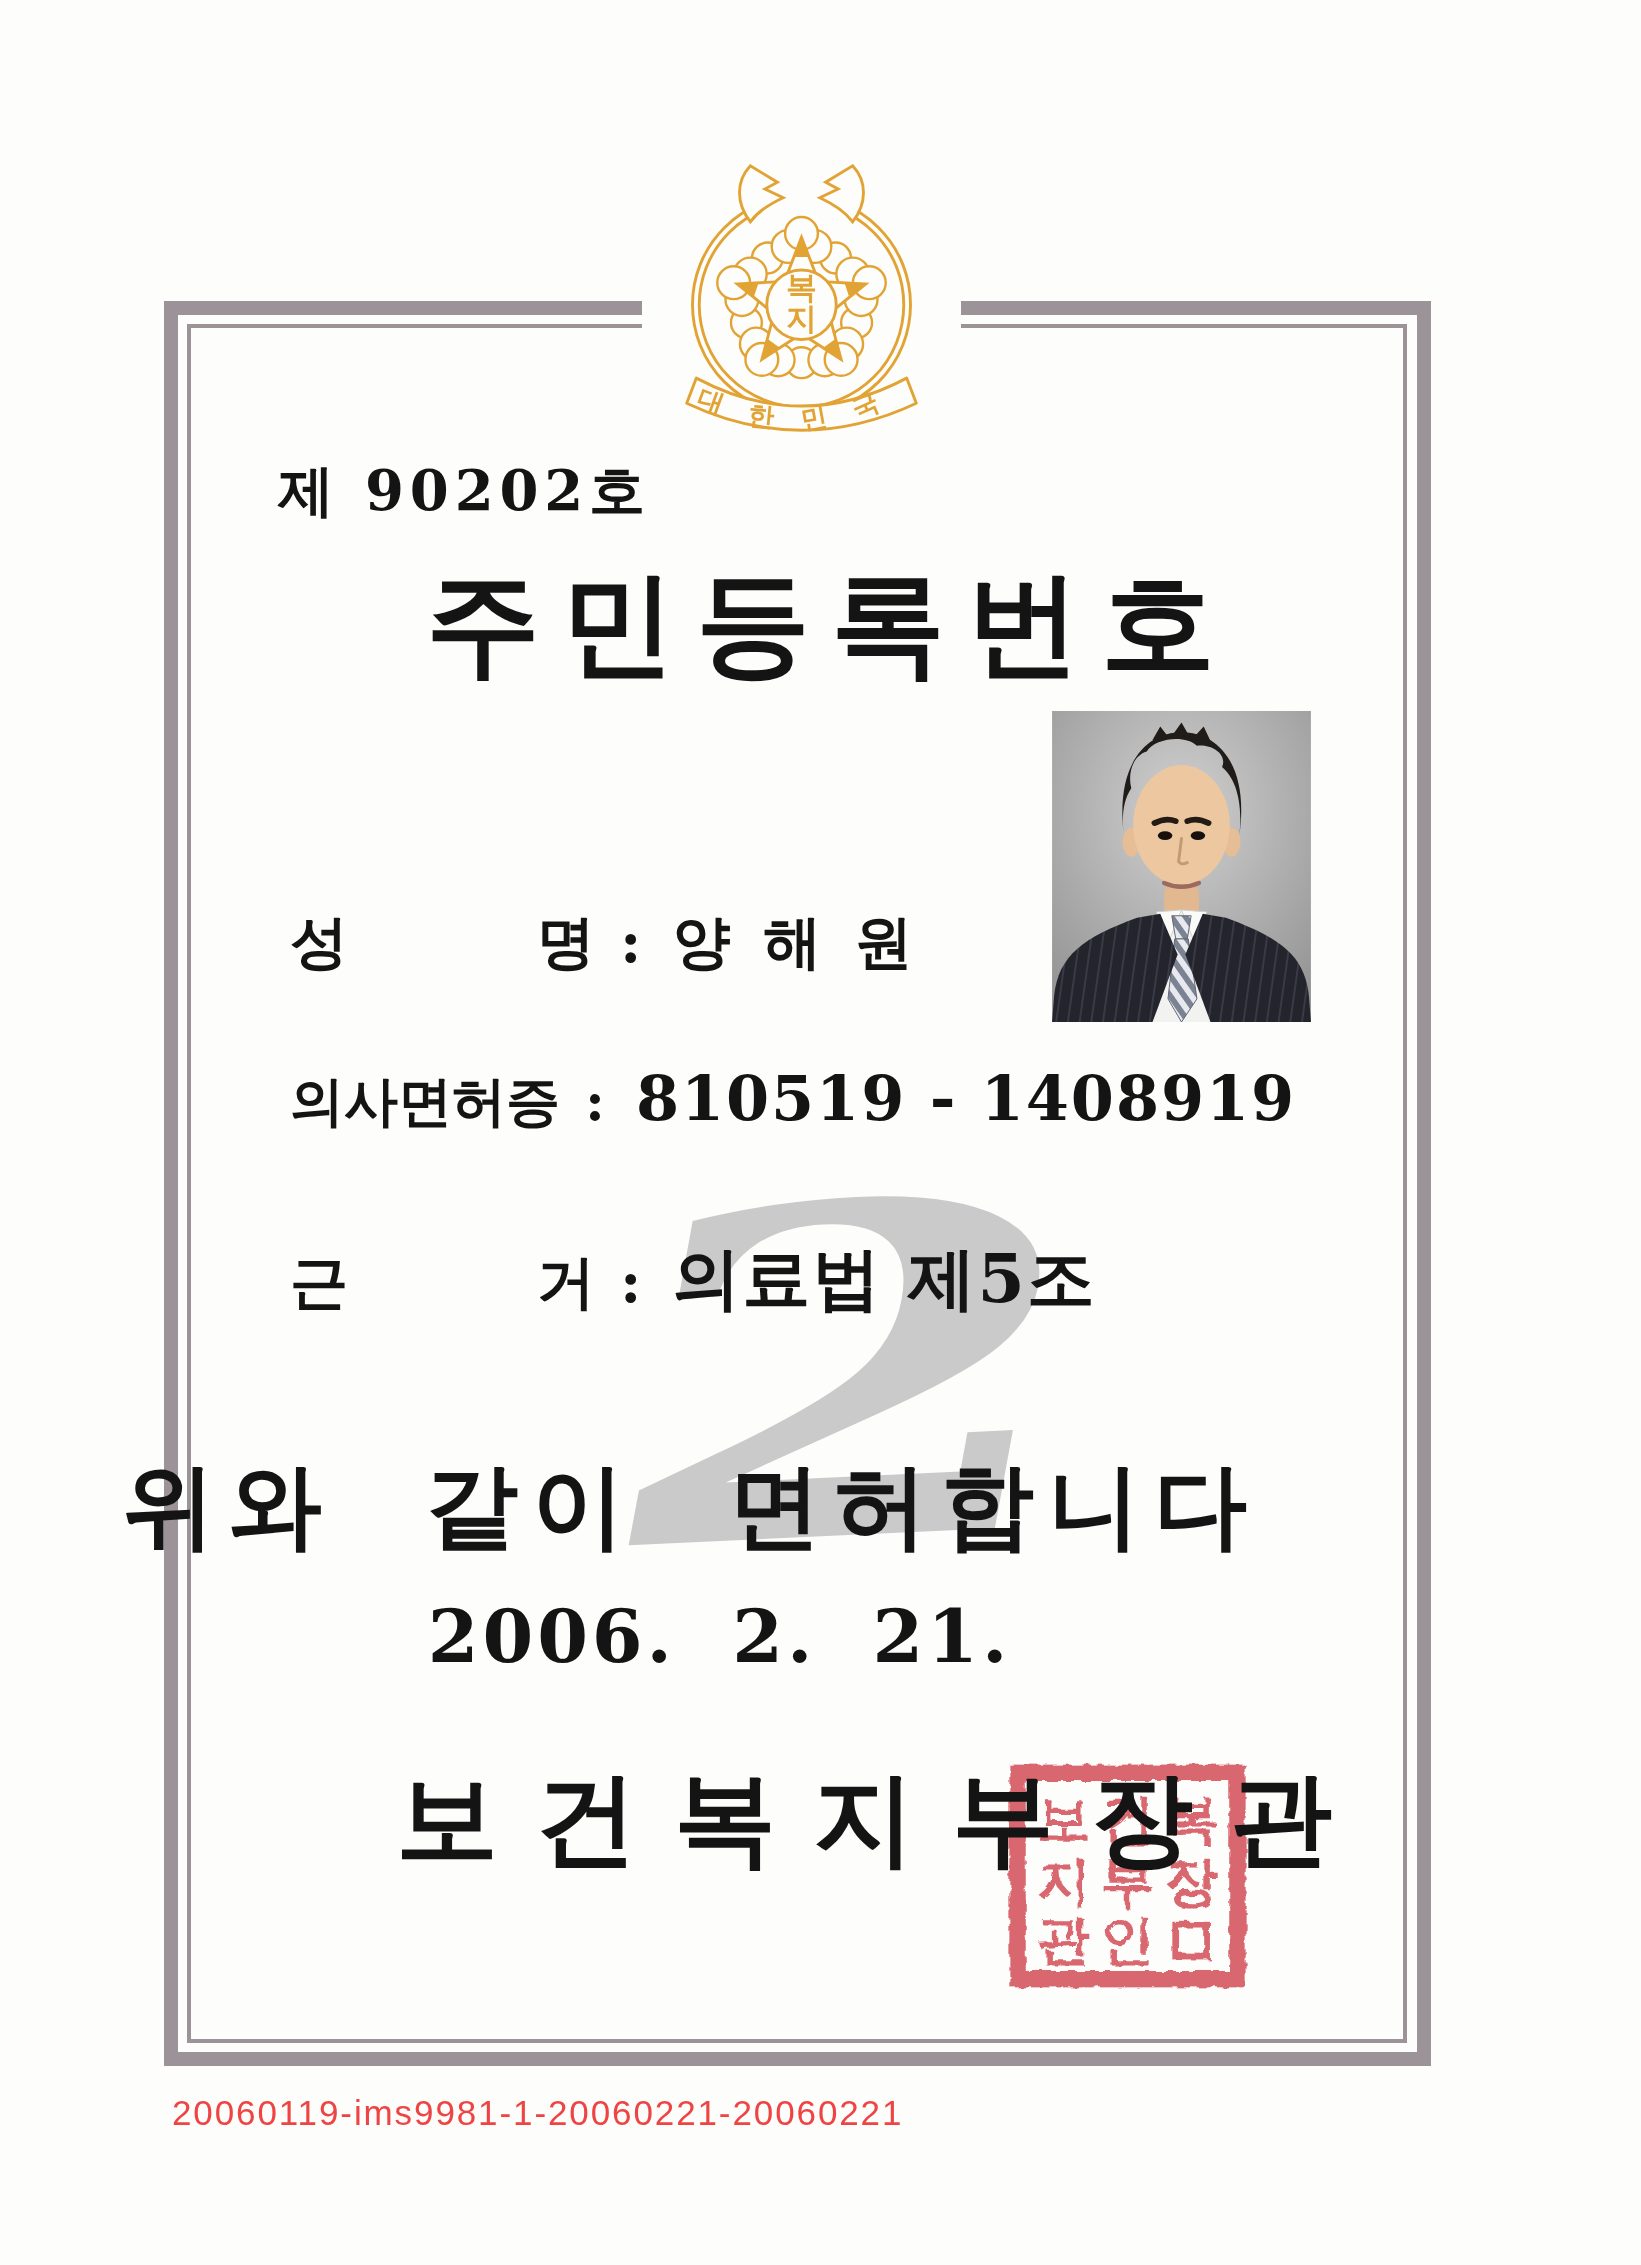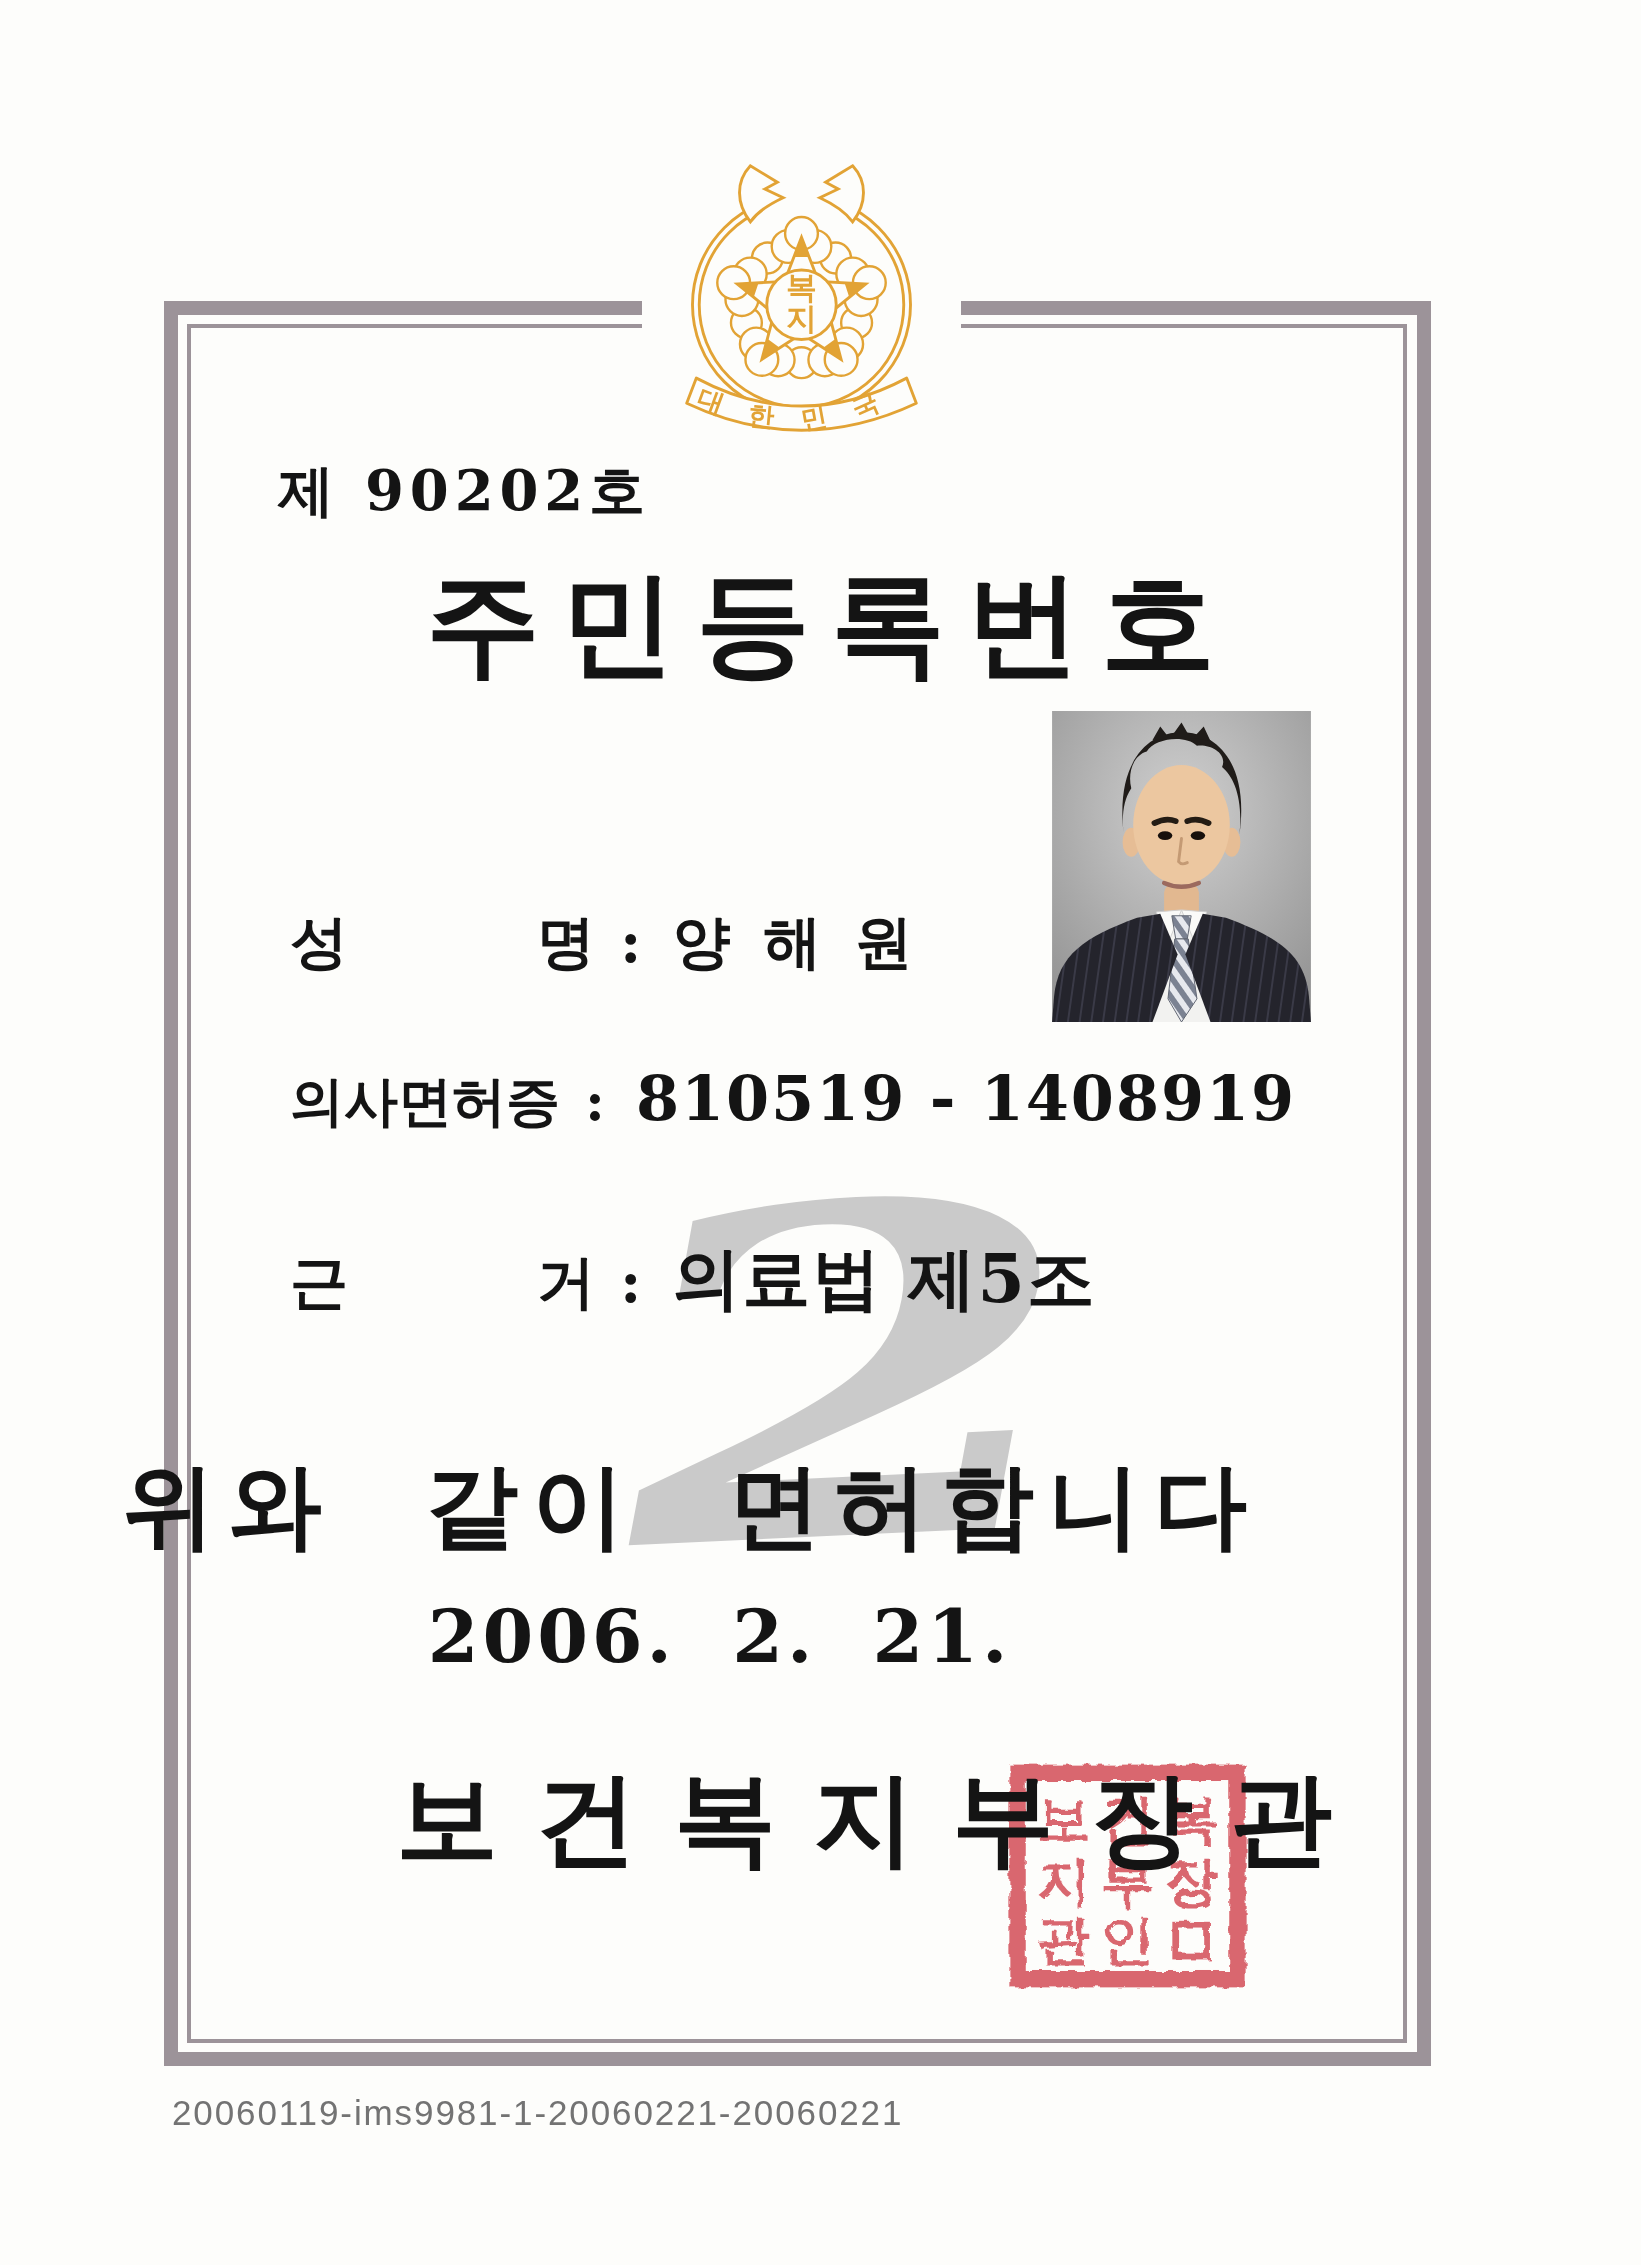--- a/index.html
+++ b/index.html
@@ -31,21 +31,21 @@
              font-style:italic;font-weight:700;color:#cacaca;z-index:1;
              transform:scaleX(1.5) rotate(-4deg);transform-origin:left top;}
   .statement{position:absolute;left:0;top:1444px;width:1383px;text-align:center;
              font-size:93px;font-weight:700;letter-spacing:13.5px;word-spacing:44px;z-index:3;}
   .issue-date{position:absolute;left:0;top:1593px;width:1439px;text-align:center;
               font-size:73px;font-weight:700;word-spacing:27px;letter-spacing:3.9px;z-index:3;}
   .issuer{position:absolute;left:396px;top:1752px;font-size:102px;font-weight:700;
           letter-spacing:37px;white-space:nowrap;z-index:3;}
   .seal{position:absolute;left:1006px;top:1763px;width:243px;height:226px;z-index:2;}
   .footer-code{position:absolute;left:172px;top:2093px;font-family:"Liberation Sans",sans-serif;
-               font-size:35px;font-weight:400;color:#737373;letter-spacing:1.9px;z-index:3;}
+               font-size:35px;font-weight:400;color:#ef4444;letter-spacing:1.9px;z-index:3;}
 </style>
 </head>
 <body>
 
 <div class="page">
 
   <div class="frame-outer"></div>
   <div class="frame-inner"></div>
 
   <div class="emblem-box">

